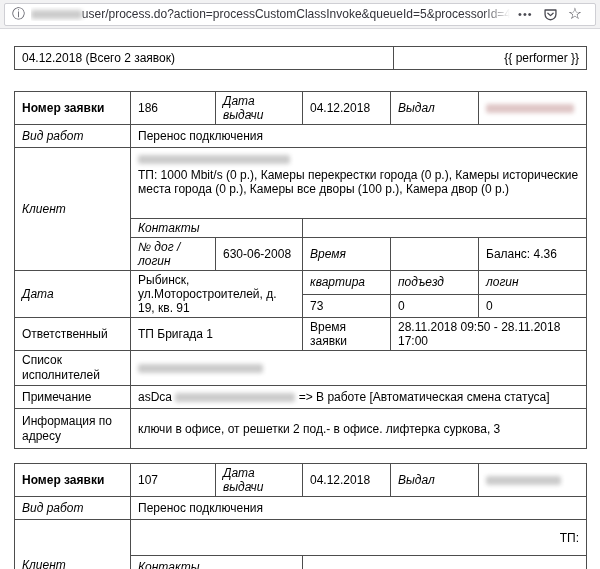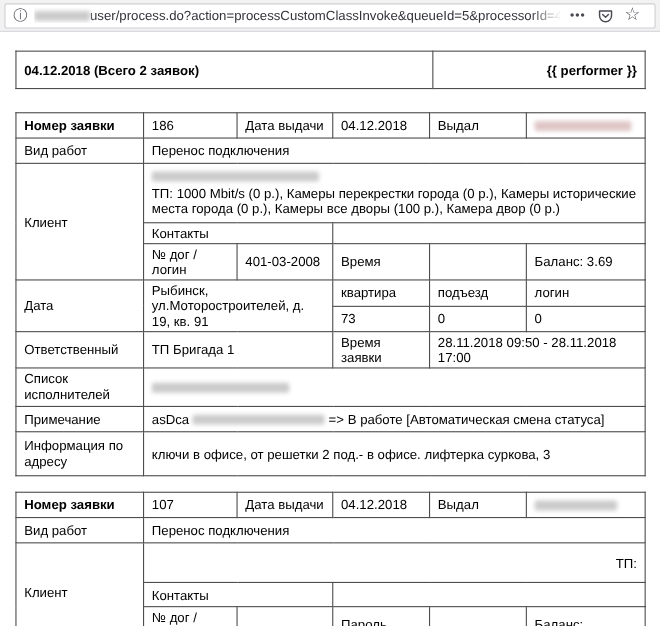--- a/index.html
+++ b/index.html
@@ -32,30 +32,30 @@
   .redact.pink { background:#dfc6c6; }
   .w60{width:58px} .w75{width:75px} .w90{width:88px} .w120{width:120px}
   .w150{width:152px} .w125{width:125px}
 
   
   .page { padding:17px 14px 0 14px; }
   table { border-collapse:collapse; table-layout:fixed; width:572px;
           font-size:12px; color:#000; }
   td { border:1px solid #4d4d4d; padding:2px 7px; vertical-align:middle;
        overflow:hidden; }
-  .it { }
+  .it { font-style:italic; }
   .bld { font-weight:bold; }
   .summary-table { margin-bottom:21px; }
-  .summary-table td { height:34px;font-weight:bold; }
+  .summary-table td { height:23px; }
   .summary-right { text-align:right;margin-top:12px; }
   .request-table { margin-bottom:14px; }
   .h23 td { height:23px; }
   .h22 td { height:22px; }
   .h19 td { height:19px; }
-  .tariff-cell { padding-top:4px; padding-bottom:5px; }
+  .tariff-cell { padding-top:4px; padding-bottom:22px; }
   .tariff-cell .name-line { margin-bottom:2px; }
   .tall36 { height:36px;text-align:right; }
   .info-row td { height:40px; }
   .label-col { line-height:1.25; }
 </style>
 </head>
 <body>
 
 <div class="browser-bar">
   <div class="url-bar">
@@ -120,24 +120,24 @@
         <div class="name-line"><span class="redact w150"></span></div>
         <div>ТП: 1000 Mbit/s (0 р.), Камеры перекрестки города (0 р.), Камеры исторические места города (0 р.), Камеры все дворы (100 р.), Камера двор (0 р.)</div>
       </td>
     </tr>
     <tr class="h19">
       <td colspan="2" class="it">Контакты</td>
       <td colspan="3"></td>
     </tr>
     <tr class="h22">
       <td class="it">№ дог / логин</td>
-      <td>401-03-2008</td>
+      <td>630-06-2008</td>
       <td class="it">Время</td>
       <td></td>
-      <td colspan="2">Баланс: 3.69</td>
+      <td colspan="2">Баланс: 4.36</td>
     </tr>
     <tr class="h22">
       <td class="it" rowspan="2">Дата</td>
       <td colspan="2" rowspan="2">Рыбинск, ул.Моторостроителей, д. 19, кв. 91</td>
       <td class="it">квартира</td>
       <td class="it">подъезд</td>
       <td class="it">логин</td>
     </tr>
     <tr class="h22">
       <td>73</td>

